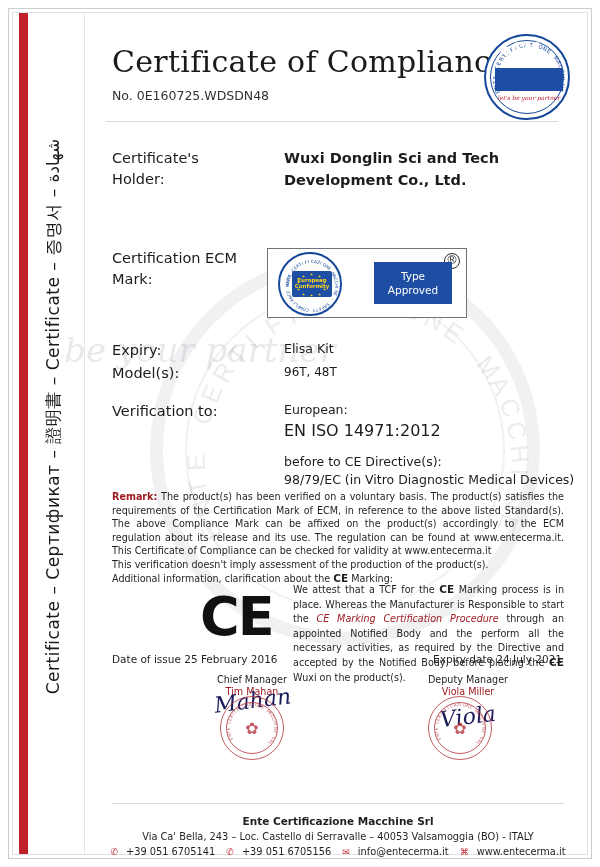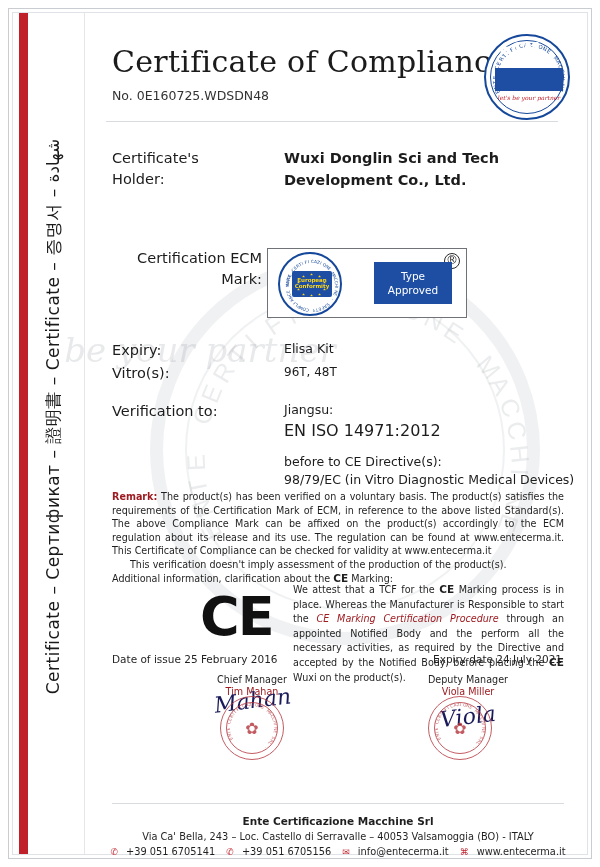--- a/index.html
+++ b/index.html
@@ -343,21 +343,21 @@
     left: 24px;
     top: 470px;
     width: 452px;
     font-size: 9.6px;
     line-height: 1.42;
     color: #1f1f1f;
     text-align: justify;
     font-family: "DejaVu Sans", sans-serif;
   }
   .remark b { color: #9e1b20; }
-  .remark .ln { display: block; margin-left: 18px; }
+  .remark .ln { display: block; }
   .addl {
     position: absolute;
     left: 24px;
     top: 551px;
     width: 452px;
     font-size: 9.6px;
     line-height: 1.45;
     color: #1f1f1f;
     font-family: "DejaVu Sans", sans-serif;
   }
@@ -589,21 +589,21 @@
     <div class="row" style="top:128px;">
       <div class="label" style="white-space:pre-line;">Certificate's
 Holder:</div>
       <div class="value big">
         <span style="white-space:pre-line;">Wuxi Donglin Sci and Tech
 Development Co., Ltd.</span>
       </div>
     </div>
 
     <div class="row" style="top:228px;">
-      <div class="label" style="white-space:pre-line;text-align:right;">Certification ECM
+      <div class="label" style="white-space:pre-line;">Certification ECM
 Mark:</div>
     </div>
 
     <div class="mark-box">
       <div class="reg-mark">®</div>
       <div class="ecm-seal">
         <div class="ring-text" id="seal-arc">
             <span style="transform: rotate(-90deg) translate(0px, -27px);">E</span>
             <span style="transform: rotate(-82.7deg) translate(0px, -27px);">N</span>
             <span style="transform: rotate(-75.4deg) translate(0px, -27px);">T</span>
@@ -677,27 +677,27 @@
       </div>
       <div class="type-approved" style="white-space:pre-line;">Type
 Approved</div>
     </div>
 
     <div class="row" style="top:320px;">
       <div class="label">Expiry:</div>
       <div class="value" style="font-size:12.5px;">Elisa Kit</div>
     </div>
     <div class="row" style="top:343px;">
-      <div class="label">Vitro(s):</div>
+      <div class="label">Model(s):</div>
       <div class="value" style="font-size:12px;">96T, 48T</div>
     </div>
 
     <div class="row" style="top:381px;">
       <div class="label">Verification to:</div>
-      <div class="value" style="font-size:12.5px;">Jiangsu:</div>
+      <div class="value" style="font-size:12.5px;">European:</div>
     </div>
     <div class="row" style="top:399px;">
       <div class="value" style="font-size:16px;">EN ISO 14971:2012</div>
     </div>
     <div class="row" style="top:433px;">
       <div class="value" style="font-size:12.5px;">before to CE Directive(s):</div>
     </div>
     <div class="row" style="top:451px;">
       <div class="value" style="font-size:12.5px;">98/79/EC (in Vitro Diagnostic Medical Devices)</div>
     </div>

